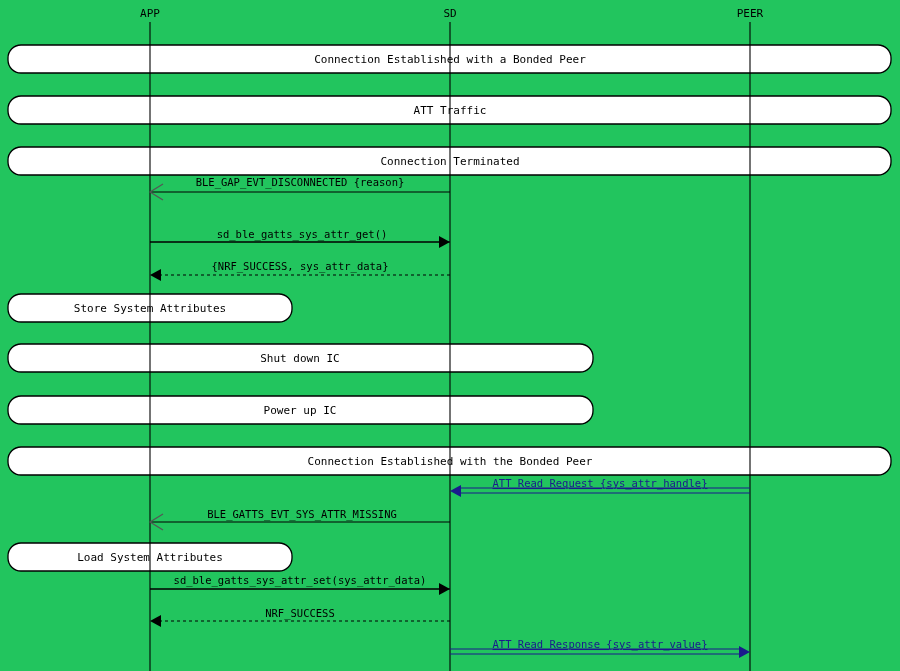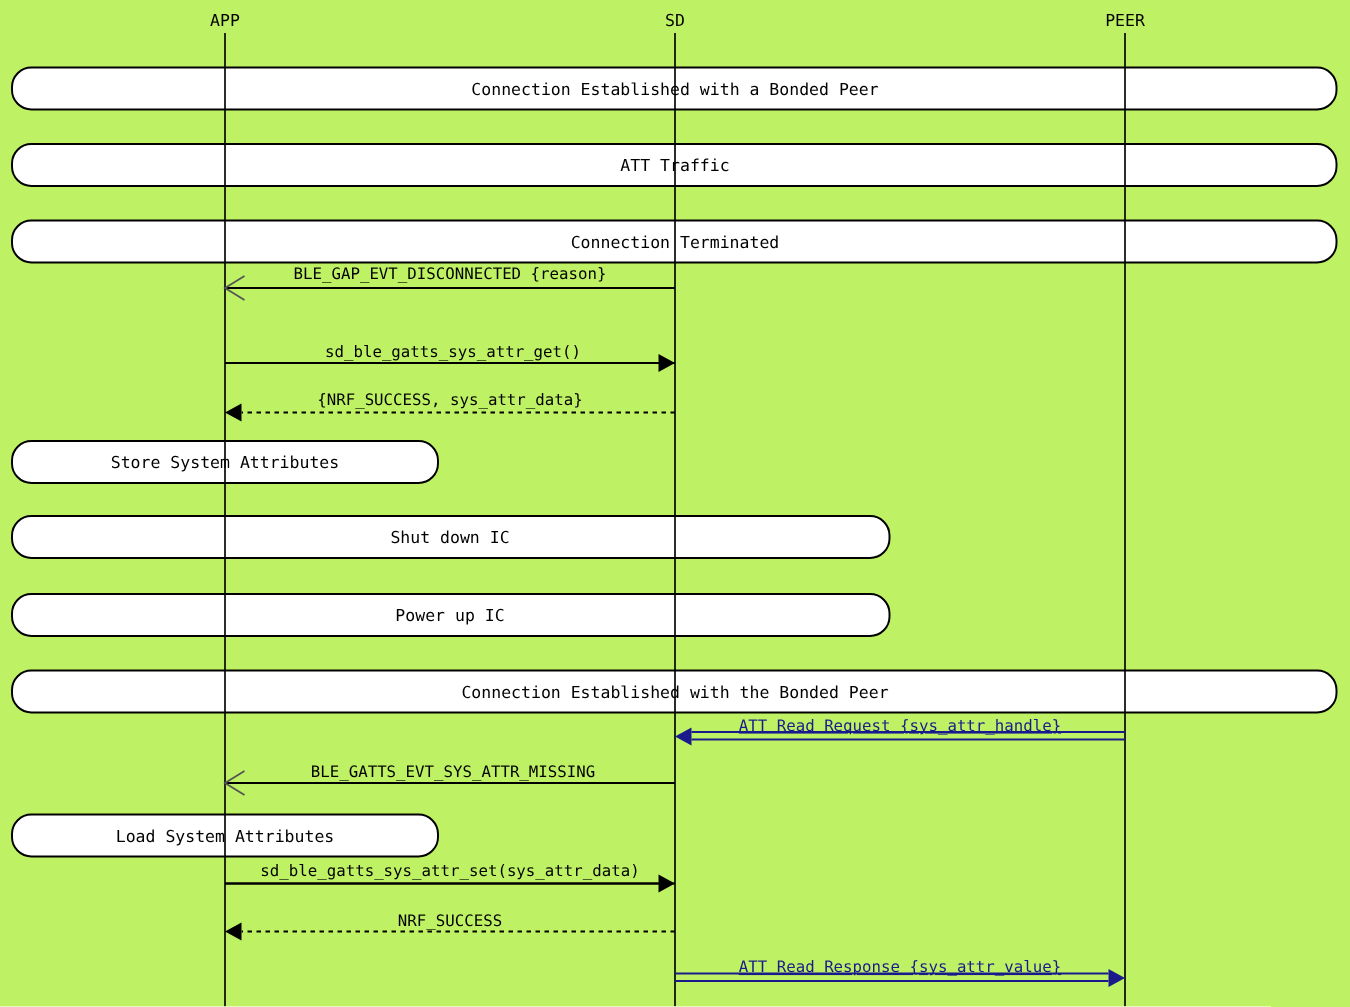--- a/index.html
+++ b/index.html
@@ -9,21 +9,21 @@
     background: #ffffff;
   }
   body {
     font-family: "DejaVu Sans Mono", "Liberation Mono", monospace;
   }
   #diagram-root {
     position: relative;
     width: 900px;
     height: 671px;
     overflow: hidden;
-    background: #bef264;
+    background: #22c55e;
   }
   #diagram-svg {
     position: absolute;
     left: 0;
     top: 0;
     width: 900px;
     height: 671px;
     display: block;
   }
   text {

